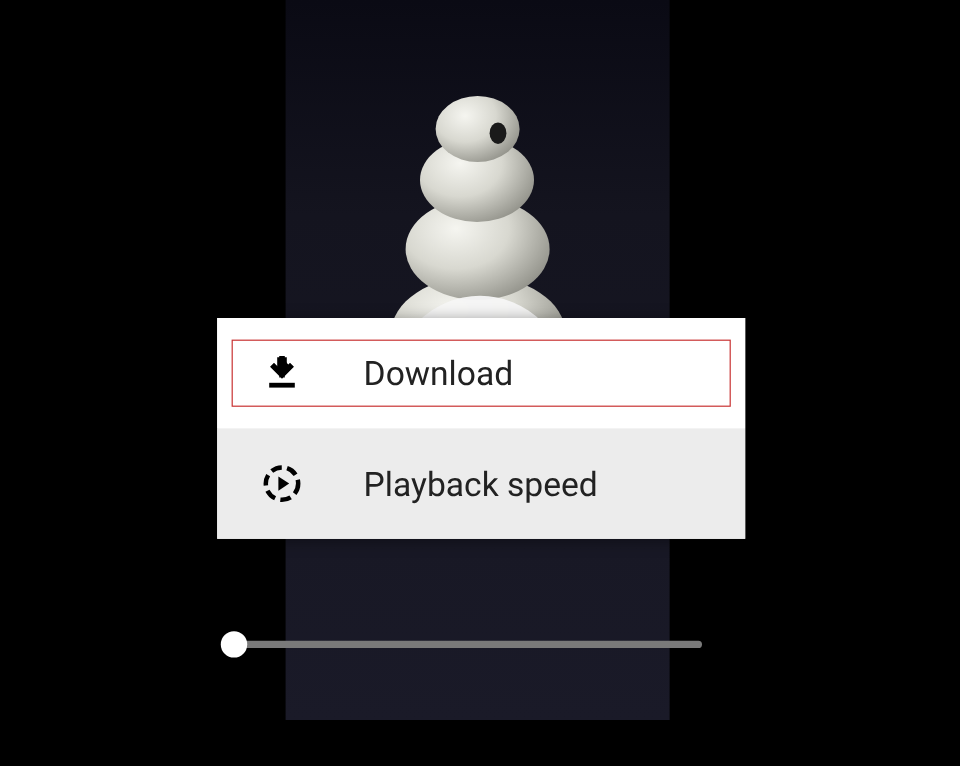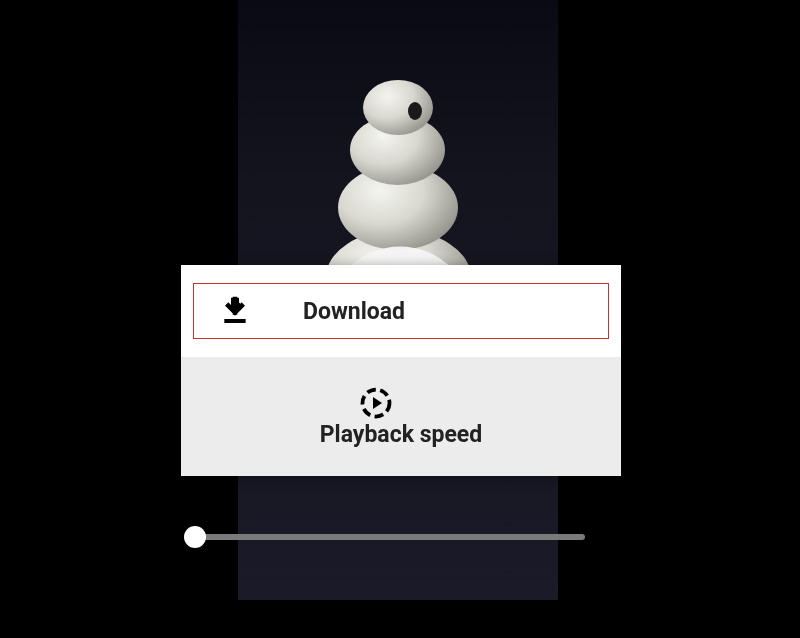--- a/index.html
+++ b/index.html
@@ -107,44 +107,43 @@
       align-items: center;
       padding: 28px 36px;
       cursor: pointer;
       position: relative;
     }
     .menu-item.highlighted {
       background: #fff;
     }
     .menu-item.secondary {
       background: #ececec;
-      flex-direction: column;
     }
     .highlight-border {
       position: absolute;
       left: 12px;
       top: 18px;
       right: 12px;
       bottom: 18px;
       border: 1.5px solid #c83232;
       pointer-events: none;
     }
     .menu-icon {
       width: 36px;
       height: 36px;
       display: flex;
       align-items: center;
       justify-content: center;
       margin-right: 50px;
       flex-shrink: 0;
     }
     .menu-label {
-      font-size: 23px;
+      font-size: 28px;
       color: #222;
-      font-weight: 700;
+      font-weight: 400;
     }
   </style>
 </head>
 <body>
 
 <div class="video-container">
   <div class="figure">
     <div class="blob blob4"></div>
     <div class="blob blob3"></div>
     <div class="blob blob2"></div>

